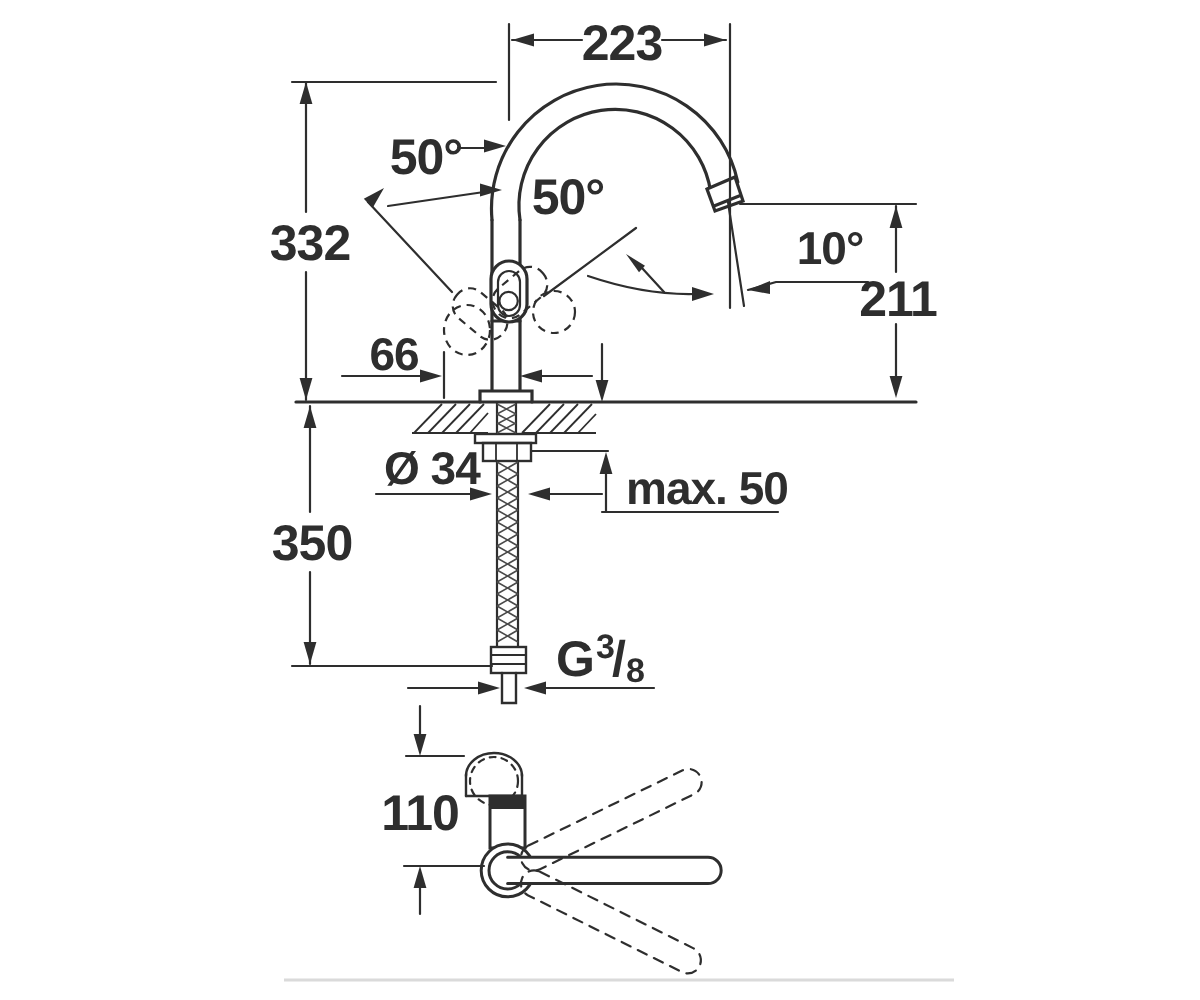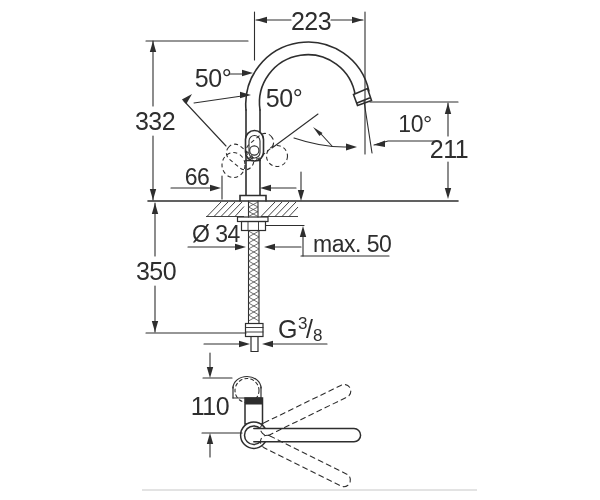--- a/index.html
+++ b/index.html
@@ -8,20 +8,21 @@
     background: #ffffff;
     width: 600px;
     height: 500px;
     overflow: hidden;
   }
   .canvas {
     position: relative;
     width: 600px;
     height: 500px;
     background: #ffffff;
+    font-weight: bold;
   }
   svg {
     display: block;
   }
   svg text {
     font-family: "Liberation Sans", "DejaVu Sans", sans-serif;
     letter-spacing: -0.5px;
   }
   .dim-text { font-size: 23px; }
   .dim-text-sm { font-size: 17px; }

